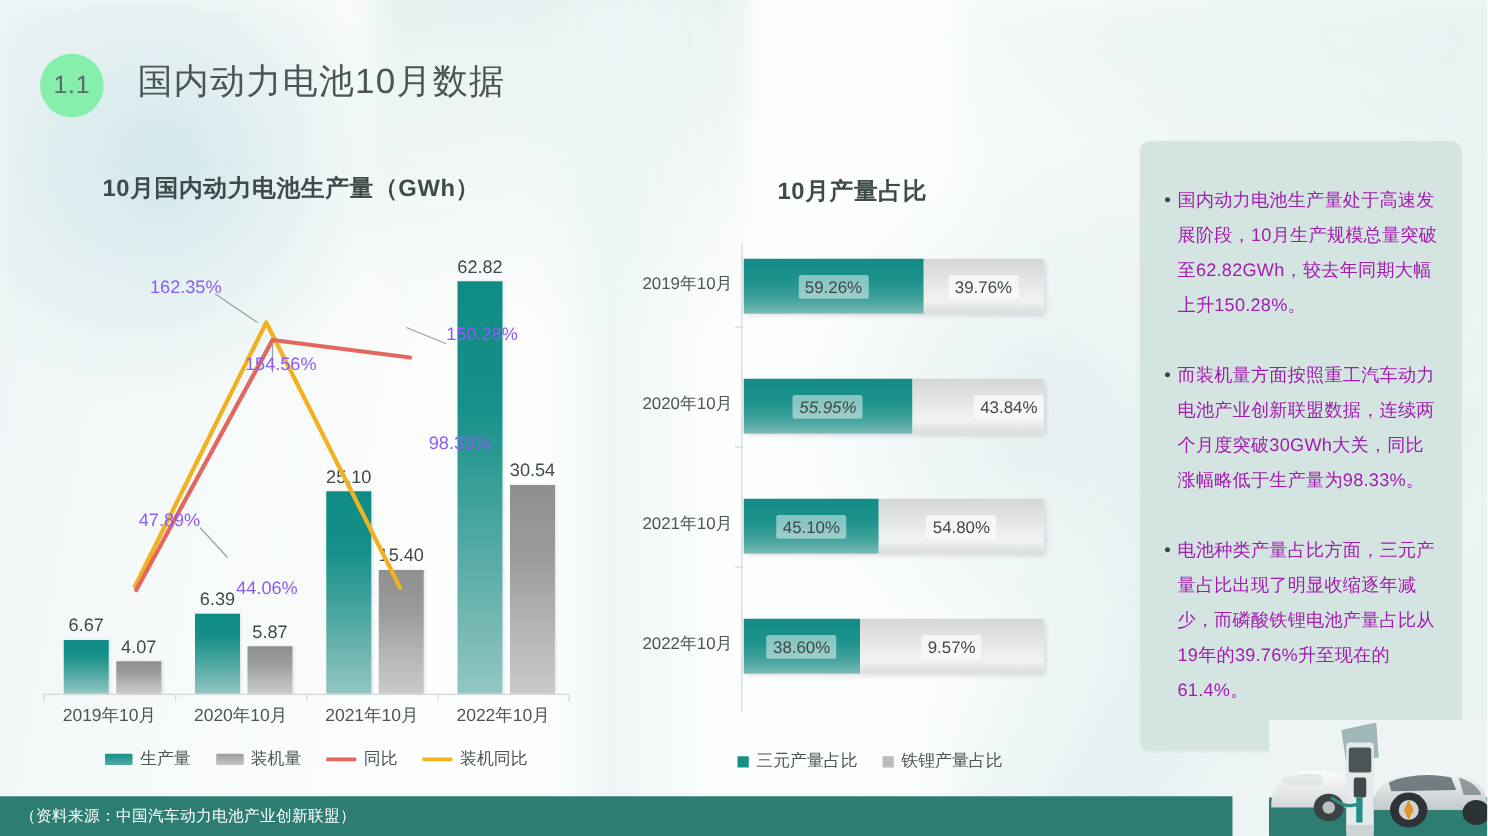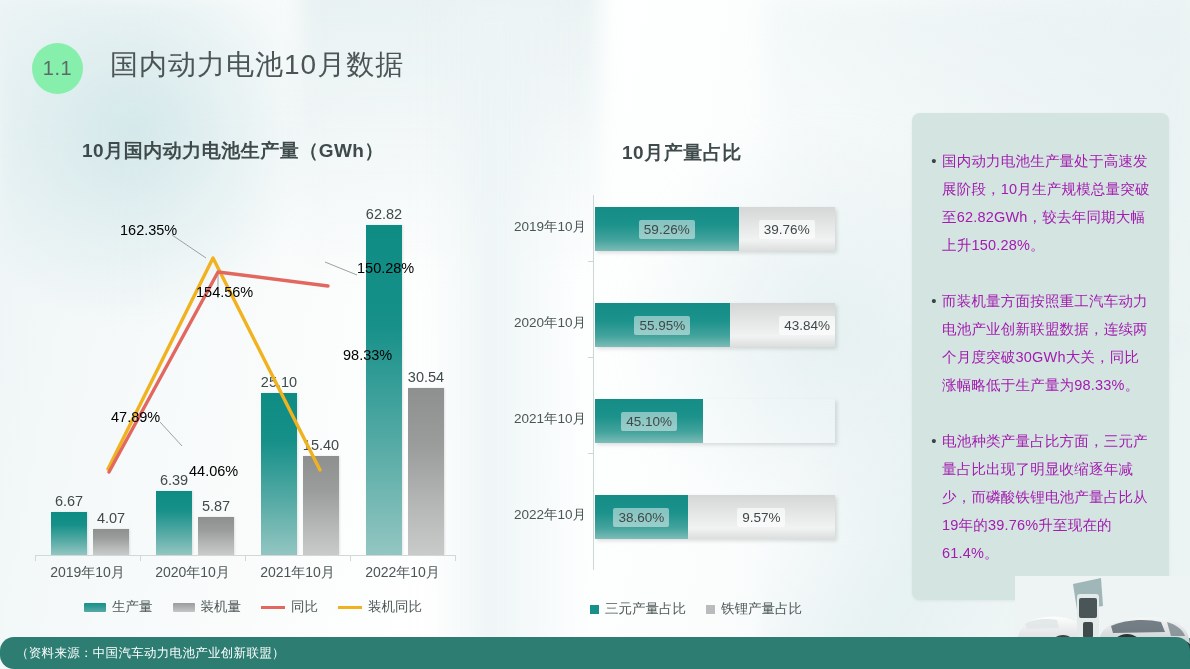--- a/index.html
+++ b/index.html
@@ -95,21 +95,21 @@
 
   .xlabels { position: absolute; left: 25px; top: 414px; width: 420px; height: 24px; }
   .xlabel {
     position: absolute; width: 105px; text-align: center;
     font-size: 14px; color: #4c5555;
   }
 
   svg.lines { position: absolute; left: 0; top: 0; width: 470px; height: 410px; overflow: visible; }
 
   .line-lbl {
-    position: absolute; font-size: 14.5px; color: #000000; white-space: nowrap;
+    position: absolute; font-size: 14.5px; color: #8b5cf6; white-space: nowrap;
   }
 
   .legend {
     position: absolute; display: flex; align-items: center; gap: 9px;
     font-size: 13.5px; color: #4d5656; z-index: 4;
   }
   #legend-left { left: 84px; top: 598px; }
   #legend-right { left: 590px; top: 600px; }
   .lg-item { display: flex; align-items: center; gap: 6px; margin-right: 11px; }
   .sw-bar { width: 22px; height: 9px; border-radius: 1px; }
@@ -159,23 +159,23 @@
   }
   .bullet .txt {
     font-size: 14.5px; line-height: 28px; color: #a21caf; letter-spacing: .2px;
   }
 
   
   .car-wrap { position: absolute; right: 0; bottom: 0; width: 175px; height: 93px; z-index: 5; overflow: hidden; }
 
   
   .source-bar {
-    position: absolute; left: 0; bottom: 0; width: 1190px; height: 32px;
+    position: absolute; left: 0; bottom: 0; width: 986px; height: 32px;
     background: #2d7d72; z-index: 6;
-    display: flex; align-items: center; border-radius: 14px;
+    display: flex; align-items: center;
   }
   .source-text { font-size: 12.5px; color: #ffffff; padding-left: 16px; letter-spacing: .3px; }
 </style>
 </head>
 <body>
 
 <div class="bg-wash">
   <div class="bg-base"></div>
   <div class="bg-blur1"></div>
   <div class="bg-blur2"></div>
@@ -288,34 +288,37 @@
       </div>
       <div class="seg b" style="width:40.2%;">
         <span class="seg-lbl">39.76%</span>
       </div>
     </div>
   </div>
 
   <div class="stk-row" style="top:118px;">
     <div class="stk-ylabel">2020年10月</div>
     <div class="stk-bar">
-      <div class="seg a" style="width:56.1%;">
+      <div class="seg a" style="width:56.1%;font-style:italic;">
         <span class="seg-lbl">55.95%</span>
       </div>
       <div class="seg b" style="width:43.9%;justify-content:flex-end;">
         <span class="seg-lbl">43.84%</span>
       </div>
     </div>
   </div>
 
   <div class="stk-row" style="top:214px;">
     <div class="stk-ylabel">2021年10月</div>
     <div class="stk-bar">
       <div class="seg a" style="width:45.1%;">
         <span class="seg-lbl">45.10%</span>
+      </div>
+      <div class="seg b" style="width:54.9%;">
+        <span class="seg-lbl">54.80%</span>
       </div>
     </div>
   </div>
 
   <div class="stk-row" style="top:310px;">
     <div class="stk-ylabel">2022年10月</div>
     <div class="stk-bar">
       <div class="seg a" style="width:38.6%;">
         <span class="seg-lbl">38.60%</span>
       </div>

